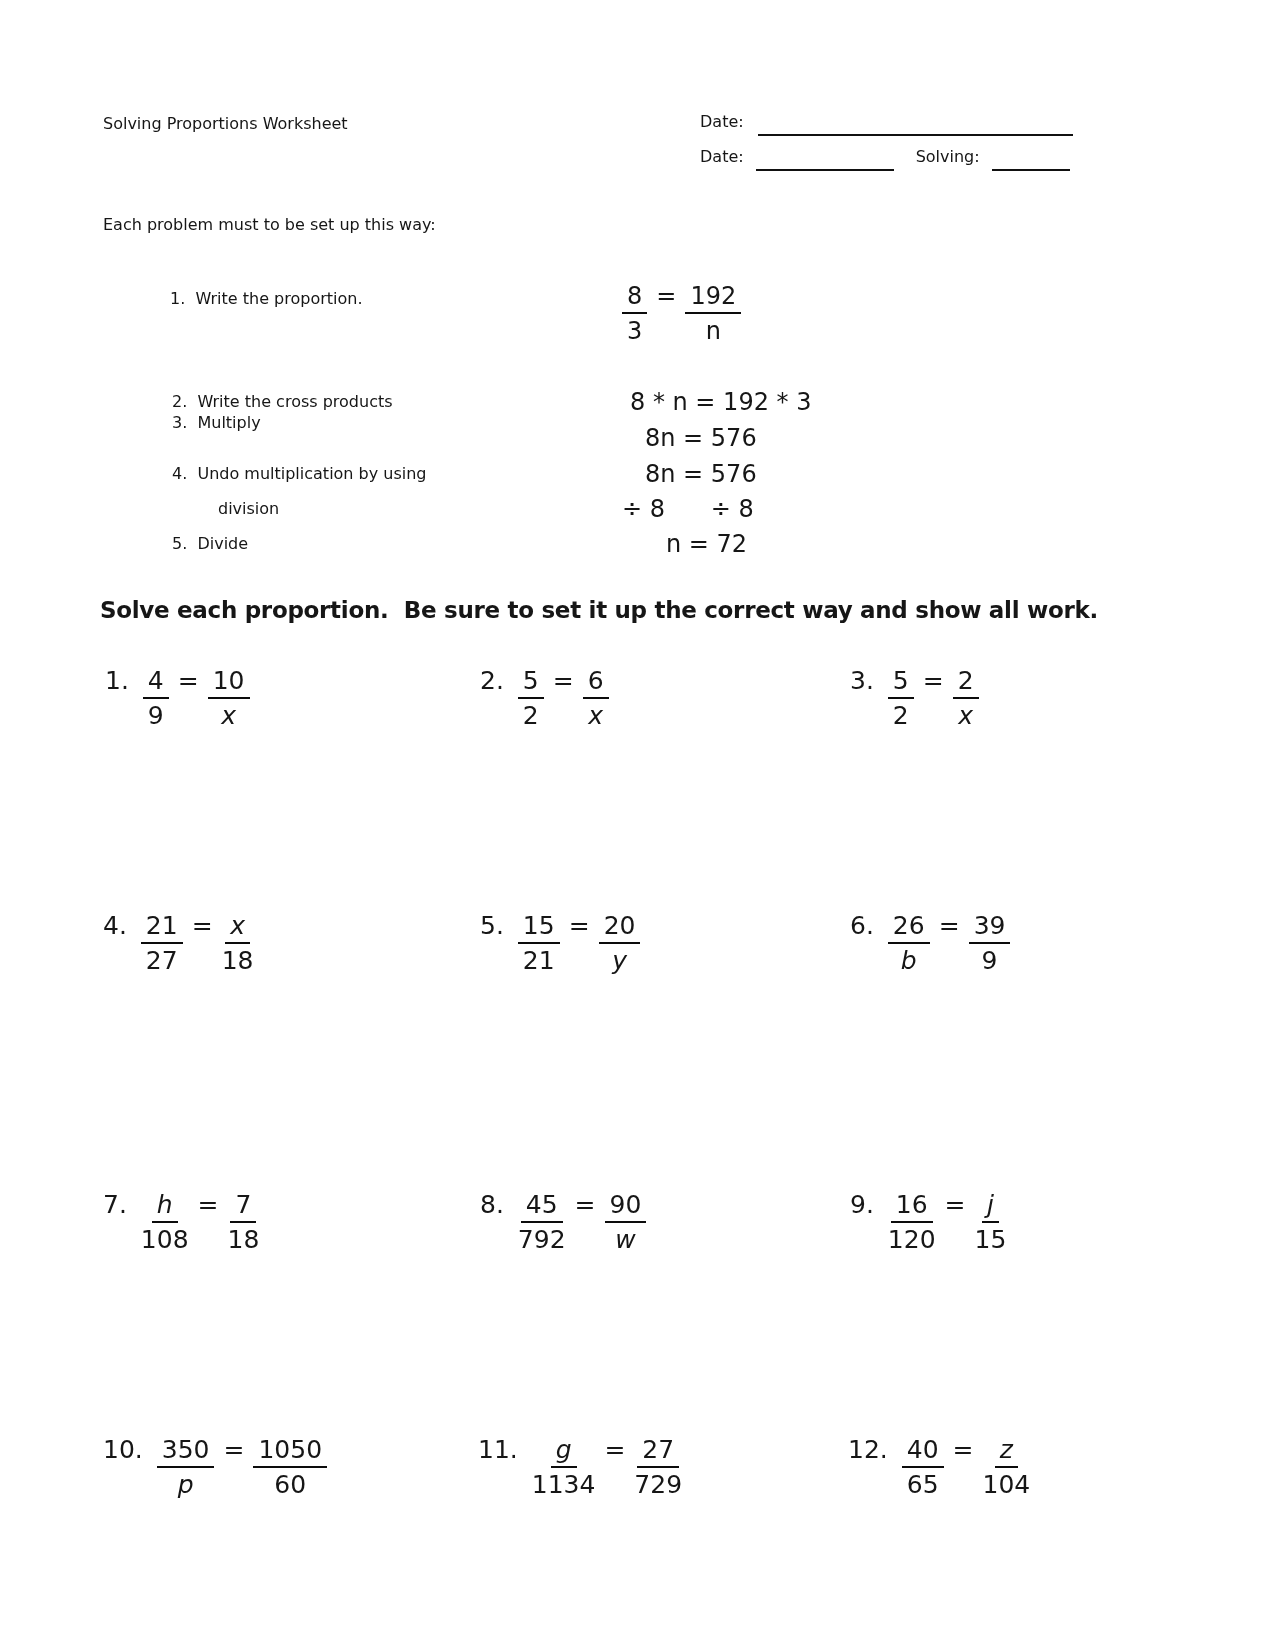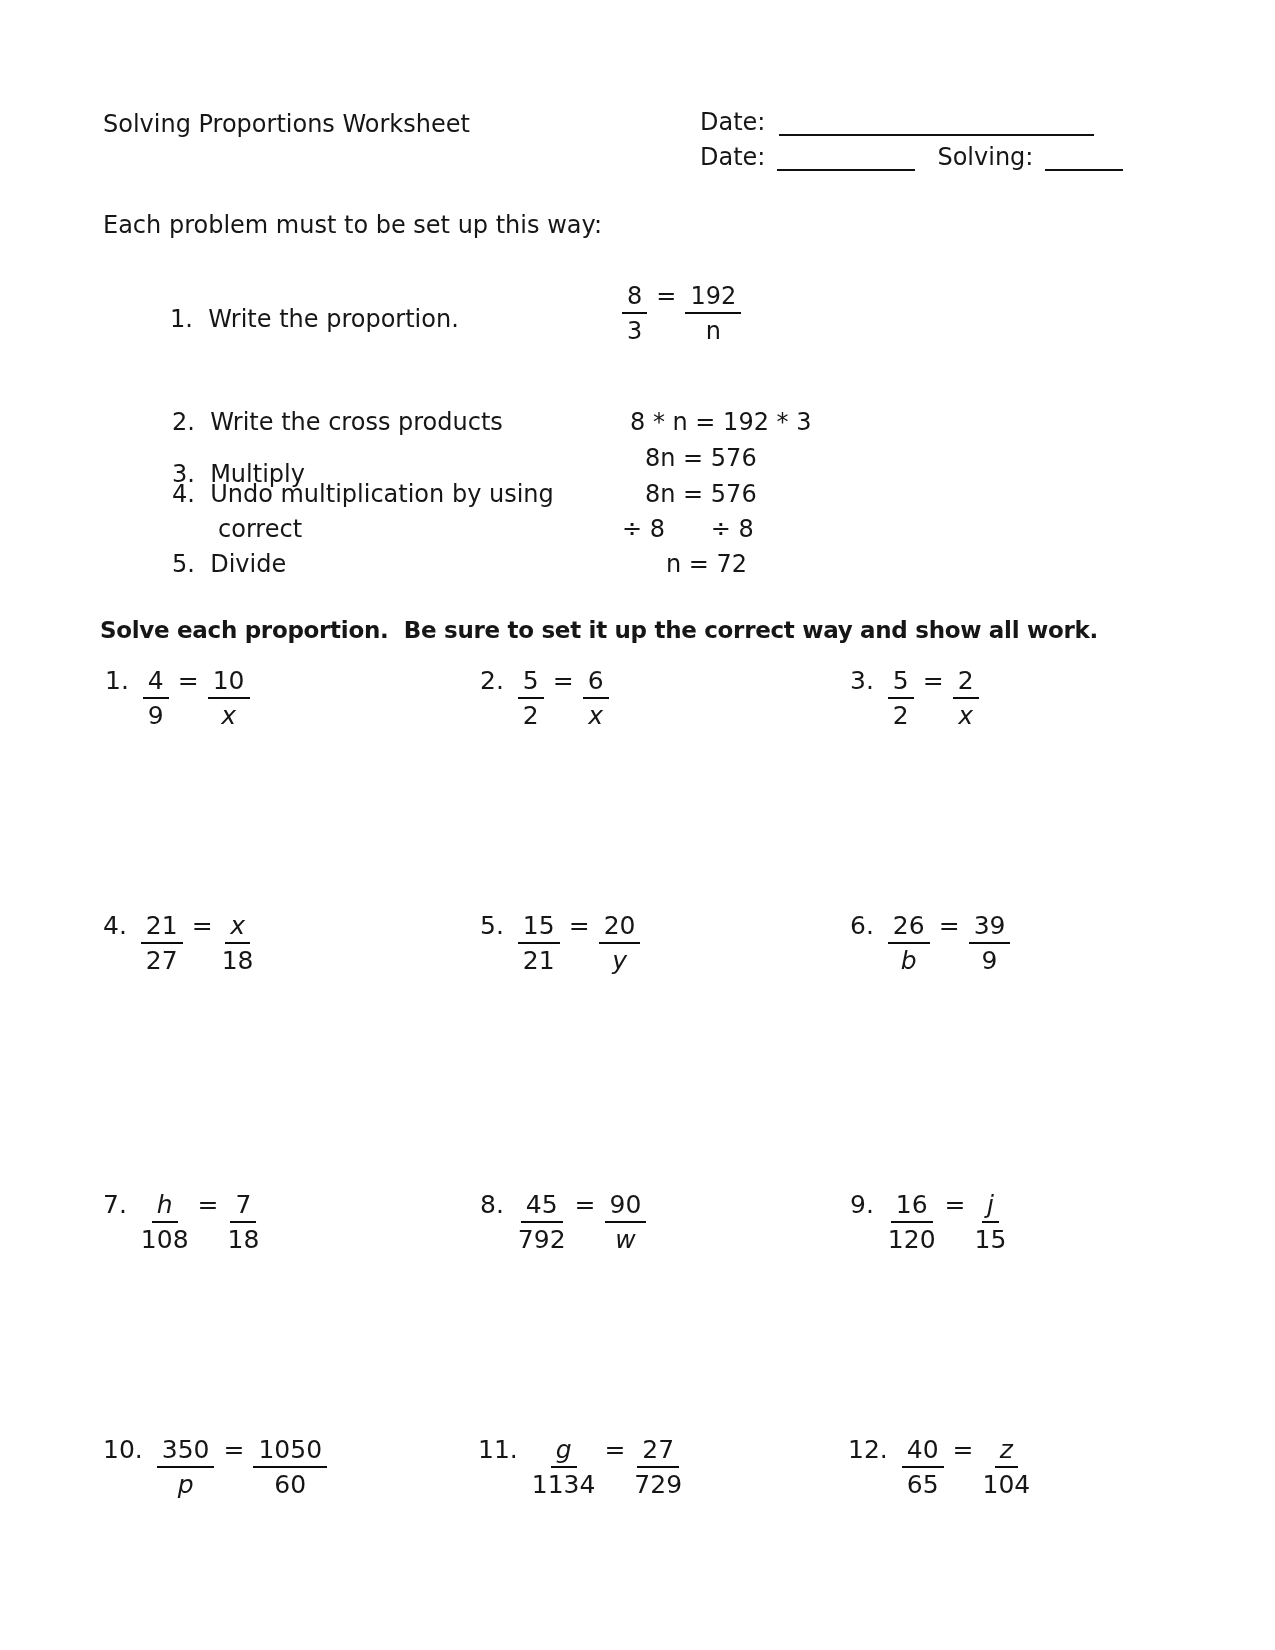--- a/index.html
+++ b/index.html
@@ -5,22 +5,22 @@
   html,body{margin:0;padding:0;background:#e8e8e8;}
   .page{
     position:relative;
     width:1275px;height:1650px;
     background:#ffffff;
     font-family:"DejaVu Sans", sans-serif;
     color:#161616;
     overflow:hidden;
   }
   .abs{position:absolute;}
-  .pre{white-space:pre;margin-top:20px;}
-  .t22{font-size:24px;line-height:28px;}
+  .pre{white-space:pre;}
+  .t22{font-size:16px;line-height:28px;}
   .t24{font-size:24px;line-height:28px;}
   .bold{font-weight:bold;font-size:23px;line-height:28px;letter-spacing:-0.3px;}
   .row{display:flex;align-items:flex-start;}
   .hline{display:inline-block;height:26px;border-bottom:2px solid #111;}
   
   .frac{display:inline-flex;flex-direction:column;align-items:center;}
   .fnum{display:block;border-bottom:2px solid #0c0c0c;padding:0 5px 3px 5px;line-height:26px;}
   .fden{display:block;padding-top:4px;line-height:26px;}
   .eq{padding:0 9px;line-height:26px;}
   .pnum{margin-right:14px;line-height:26px;}
@@ -56,23 +56,23 @@
       <span class="fden">3</span>
     </span>
     <span class="eq">=</span>
     <span class="frac">
       <span class="fnum">192</span>
       <span class="fden">n</span>
     </span>
   </div>
 
   <div class="abs t22 pre" style="left:172px;top:388px;">2.  Write the cross products</div>
-  <div class="abs t22 pre" style="left:172px;top:440px;text-align:center;">3.  Multiply</div>
+  <div class="abs t22 pre" style="left:172px;top:409px;text-align:center;">3.  Multiply</div>
   <div class="abs t22 pre" style="left:172px;top:460px;">4.  Undo multiplication by using</div>
-  <div class="abs t22 pre" style="left:218px;top:495px;">correct</div>
+  <div class="abs t22 pre" style="left:218px;top:495px;">division</div>
   <div class="abs t22 pre" style="left:172px;top:530px;">5.  Divide</div>
 
   <div class="abs t24 pre" style="left:630px;top:388px;">8 * n = 192 * 3</div>
   <div class="abs t24 pre" style="left:645px;top:424px;">8n = 576</div>
   <div class="abs t24 pre" style="left:645px;top:460px;">8n = 576</div>
   <div class="abs t24 pre" style="left:622px;top:495px;">÷ 8      ÷ 8</div>
   <div class="abs t24 pre" style="left:666px;top:530px;">n = 72</div>
 
   <div class="abs bold pre" style="left:100px;top:596px;">Solve each proportion.  Be sure to set it up the correct way and show all work.</div>
 

